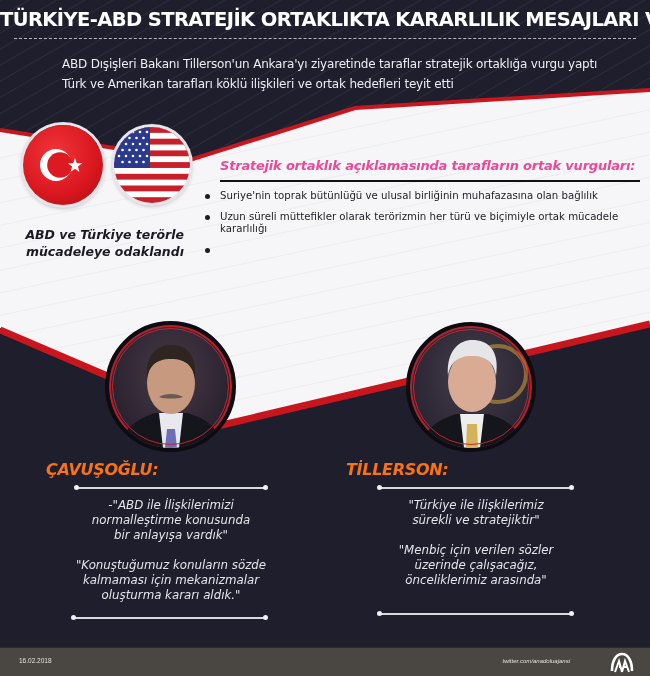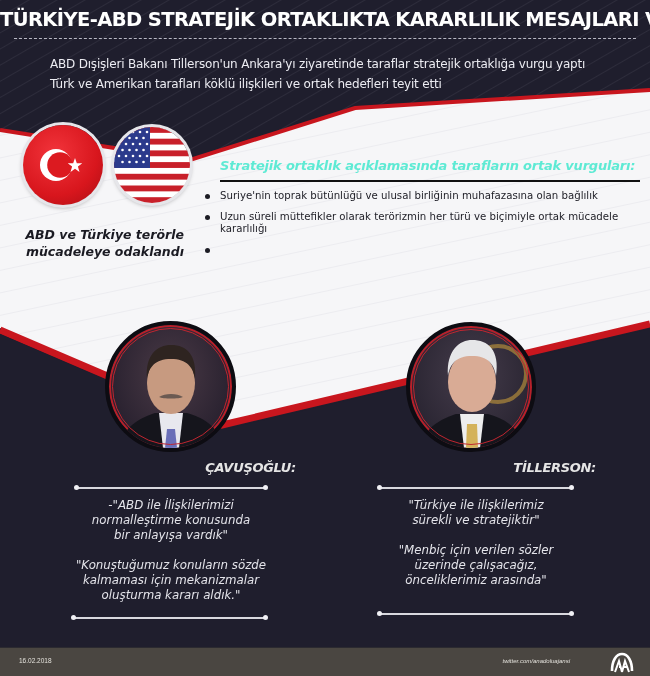--- a/index.html
+++ b/index.html
@@ -11,61 +11,61 @@
   .title {
     position: absolute; left: 0; top: 8px; width: 650px; text-align: center;
     color: #ffffff; font-family: "DejaVu Sans", sans-serif; font-weight: bold;
     font-size: 19.5px; letter-spacing: -0.6px; white-space: nowrap;
   }
   .title-rule {
     position: absolute; left: 14px; top: 38px; width: 622px; height: 0;
     border-top: 1px dashed #b8b8c4;
   }
   .sub {
-    position: absolute; left: 50px; color: #ececf2; font-size: 12px; white-space: nowrap;
+    position: absolute; left: 62px; color: #ececf2; font-size: 12px; white-space: nowrap;
     font-family: "DejaVu Sans", sans-serif; letter-spacing: -0.2px;
   }
   .sub.s1 { top: 57px; }
   .sub.s2 { top: 77px; }
 
   .flag { position: absolute; border-radius: 50%; overflow: hidden;
     box-shadow: 0 0 0 3px #e6e6ea, 0 2px 5px rgba(0,0,0,0.45); }
   .flag-tr { left: 23px; top: 125px; width: 80px; height: 80px;
     background: radial-gradient(circle at 40% 35%, #f2343b 0%, #d8161d 60%, #a80e14 100%); }
   .flag-us { left: 114px; top: 127px; width: 76px; height: 76px; }
 
   .left-caption {
     position: absolute; left: 14px; top: 226px; width: 170px; text-align: right;
     font-family: "DejaVu Sans", sans-serif; font-weight: bold; font-style: italic;
     font-size: 12.5px; line-height: 17px; color: #1a1a22;
   }
 
   .points-heading {
     position: absolute; left: 220px; top: 158px; white-space: nowrap;
     font-family: "DejaVu Sans", sans-serif; font-weight: bold; font-style: italic;
-    font-size: 13px; color: #5eead4; letter-spacing: -0.2px;
+    font-size: 13px; color: #ec4899; letter-spacing: -0.2px;
   }
   .points-rule { position: absolute; left: 220px; top: 180px; width: 420px; height: 2px; background: #111; }
   .points { position: absolute; left: 204px; top: 190px; width: 420px; list-style: none; }
   .points li { position: relative; padding-left: 16px; margin-bottom: 9px;
     font-family: "DejaVu Sans", sans-serif; font-size: 10.2px; line-height: 12px; color: #1c1c24; }
   .points li .dot { position: absolute; left: 1px; top: 4px; width: 5px; height: 5px; border-radius: 50%; background: #1c1c24; }
 
   .avatar { position: absolute; border-radius: 50%; overflow: hidden;
     border: 4px solid #0d0c12; box-shadow: inset 0 0 0 2px #b8202a; }
   .avatar .ring { position: absolute; inset: 3px; border-radius: 50%; border: 1.5px solid #c02630; z-index: 3; }
   .av-1 { left: 105px; top: 321px; width: 131px; height: 131px;
     background: radial-gradient(ellipse at 50% 40%, #4a3a46 0%, #2a2230 70%, #1b1620 100%); }
   .av-2 { left: 406px; top: 322px; width: 130px; height: 130px;
     background: radial-gradient(ellipse at 50% 40%, #453c4b 0%, #2b2633 70%, #1b1820 100%); }
 
   .name {
-    position: absolute; width: 250px; text-align: right; top: 460px;
+    position: absolute; width: 250px; text-align: left; top: 460px;
     font-family: "DejaVu Sans", sans-serif; font-weight: bold; font-style: italic;
-    font-size: 13px; color: #e5e5e5; letter-spacing: -0.3px;
+    font-size: 16px; color: #f97316; letter-spacing: -0.3px;
   }
   .name-1 { left: 46px; }
   .name-2 { left: 346px; }
 
   .q-rule { position: absolute; height: 2px; background: #d8d8de; }
   .q-rule::before, .q-rule::after { content: ""; position: absolute; top: -2px; width: 5px; height: 5px; border-radius: 50%; background: #f0f0f4; }
   .q-rule::before { left: -2px; }
   .q-rule::after { right: -2px; }
   .qr-1a { left: 76px; top: 487px; width: 190px; }
   .qr-1b { left: 73px; top: 617px; width: 193px; }

